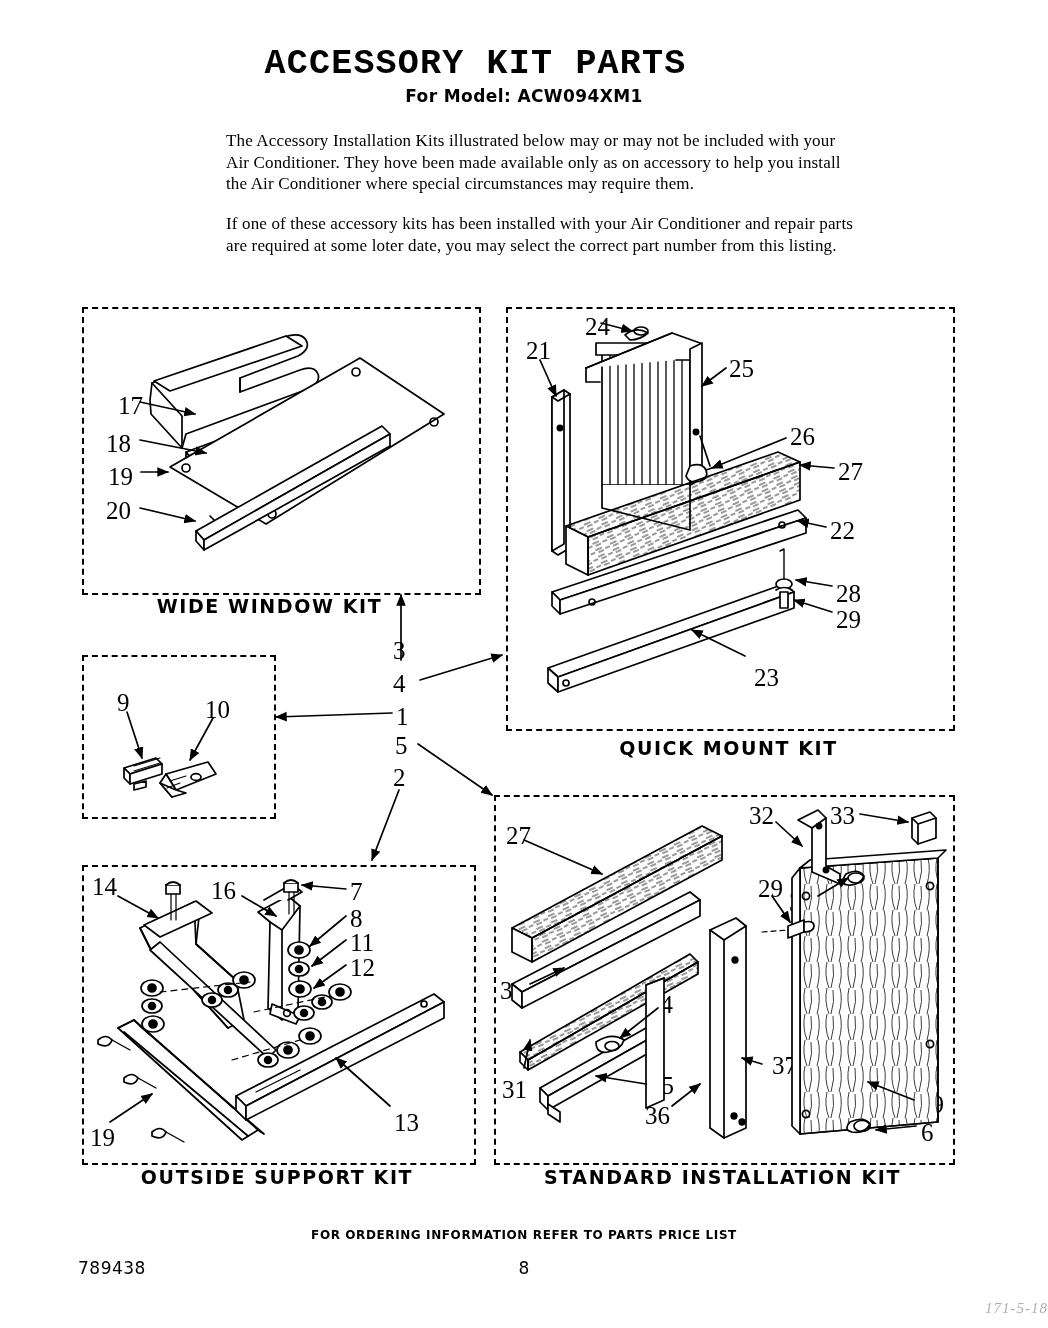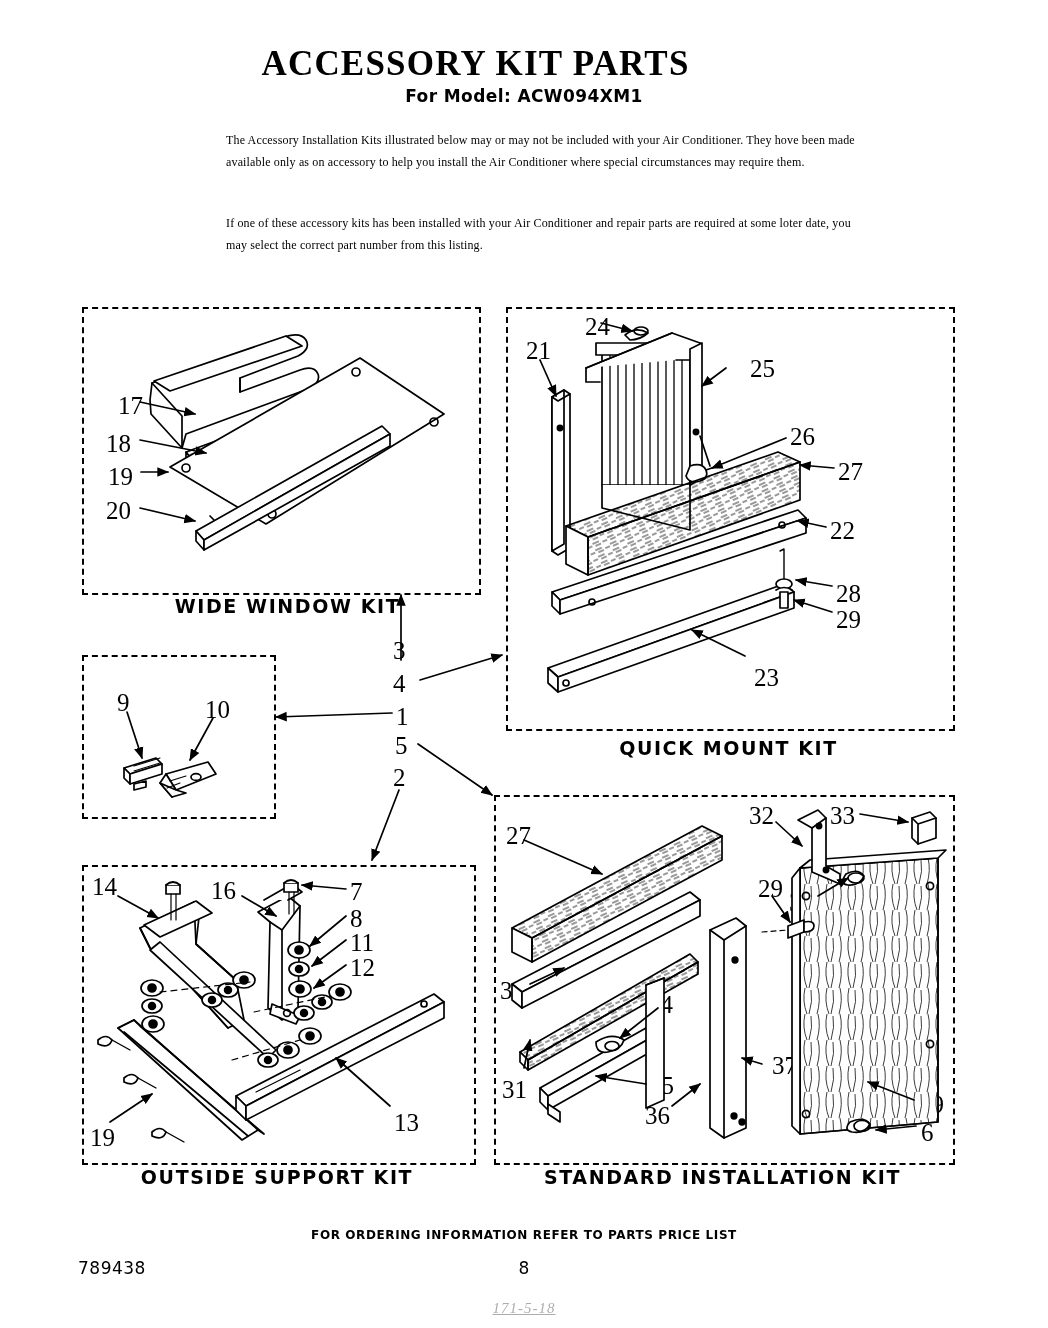--- a/index.html
+++ b/index.html
@@ -7,30 +7,30 @@
   body{
     width:1048px;height:1328px;position:relative;overflow:hidden;
     font-family:"Liberation Sans", sans-serif;color:#000;
   }
   .page{position:absolute;inset:0;}
 
   
   #doc-title{
     position:absolute;left:0;top:44px;width:951px;text-align:center;
     font-size:35px;font-weight:bold;letter-spacing:1.2px;
-    font-family:Liberation Serif, serif;
+    font-family:Liberation Mono, monospace;
   }
   #doc-subtitle{
     position:absolute;left:0;top:86px;width:1048px;text-align:center;
     font-size:17px;font-weight:bold;letter-spacing:.4px;
     font-family:"DejaVu Sans", sans-serif;
   }
   .body-para{
     position:absolute;left:226px;width:630px;
-    font-size:12px;line-height:21.5px;
+    font-size:17px;line-height:21.5px;
     font-family:"Liberation Serif", serif;
     letter-spacing:.15px;
   }
   #para-1{top:130px;}
   #para-2{top:213px;}
 
   
   .kit-panel{
     position:absolute;
     border:2.5px dashed #000;
@@ -61,54 +61,54 @@
   }
   #footer-partno{
     position:absolute;left:78px;top:1258px;
     font-size:17px;font-family:"DejaVu Sans", sans-serif;letter-spacing:.5px;
   }
   #footer-pageno{
     position:absolute;left:0;top:1258px;width:1048px;text-align:center;
     font-size:17px;font-family:"DejaVu Sans", sans-serif;
   }
   #footer-smudge{
-    position:absolute;left:0;top:1300px;width:1048px;text-align:center;
+    position:absolute;left:0;top:1300px;width:1048px;text-align:right;
     font-size:15px;font-family:"Liberation Serif", serif;
-    color:#6a6a6a;opacity:.55;font-style:italic;letter-spacing:1px;text-decoration:underline;
+    color:#6a6a6a;opacity:.55;font-style:italic;letter-spacing:1px;
   }
 </style>
 </head>
 <body>
 
 <div class="page">
 
   <div id="doc-title">ACCESSORY KIT PARTS</div>
   <div id="doc-subtitle">For Model: ACW094XM1</div>
   <div class="body-para" id="para-1">The Accessory Installation Kits illustrated below may or may not be included with your Air Conditioner. They hove been made available only as on accessory to help you install the Air Conditioner where special circumstances may require them.</div>
   <div class="body-para" id="para-2">If one of these accessory kits has been installed with your Air Conditioner and repair parts are required at some loter date, you may select the correct part number from this listing.</div>
 
   <div class="kit-panel" style="left:82px;top:307px;width:395px;height:284px;"></div>
   <div class="kit-panel" style="left:506px;top:307px;width:445px;height:420px;"></div>
   <div class="kit-panel" style="left:82px;top:655px;width:190px;height:160px;"></div>
   <div class="kit-panel" style="left:82px;top:865px;width:390px;height:296px;"></div>
   <div class="kit-panel" style="left:494px;top:795px;width:457px;height:366px;"></div>
 
-  <div class="kit-caption" style="left:90px;top:595px;width:395px;">WIDE WINDOW KIT</div>
+  <div class="kit-caption" style="left:72px;top:595px;width:395px;">WIDE WINDOW KIT</div>
   <div class="kit-caption" style="left:506px;top:737px;width:445px;">QUICK MOUNT KIT</div>
   <div class="kit-caption" style="left:82px;top:1166px;width:390px;">OUTSIDE SUPPORT KIT</div>
   <div class="kit-caption" style="left:494px;top:1166px;width:457px;">STANDARD INSTALLATION KIT</div>
 
   <div class="callout" style="left:106px;top:393px;margin-left:12px;">17</div>
   <div class="callout" style="left:106px;top:431px;">18</div>
   <div class="callout" style="left:108px;top:464px;">19</div>
   <div class="callout" style="left:106px;top:498px;">20</div>
 
   <div class="callout" style="left:585px;top:314px;">24</div>
   <div class="callout" style="left:526px;top:338px;">21</div>
-  <div class="callout" style="left:750px;top:356px;">25</div>
+  <div class="callout" style="left:729px;top:356px;">25</div>
   <div class="callout" style="left:790px;top:424px;">26</div>
   <div class="callout" style="left:838px;top:459px;">27</div>
   <div class="callout" style="left:830px;top:518px;">22</div>
   <div class="callout" style="left:836px;top:581px;">28</div>
   <div class="callout" style="left:836px;top:607px;">29</div>
   <div class="callout" style="left:742px;top:665px;margin-left:12px;">23</div>
 
   <div class="callout" style="left:117px;top:690px;">9</div>
   <div class="callout" style="left:205px;top:697px;">10</div>
 

